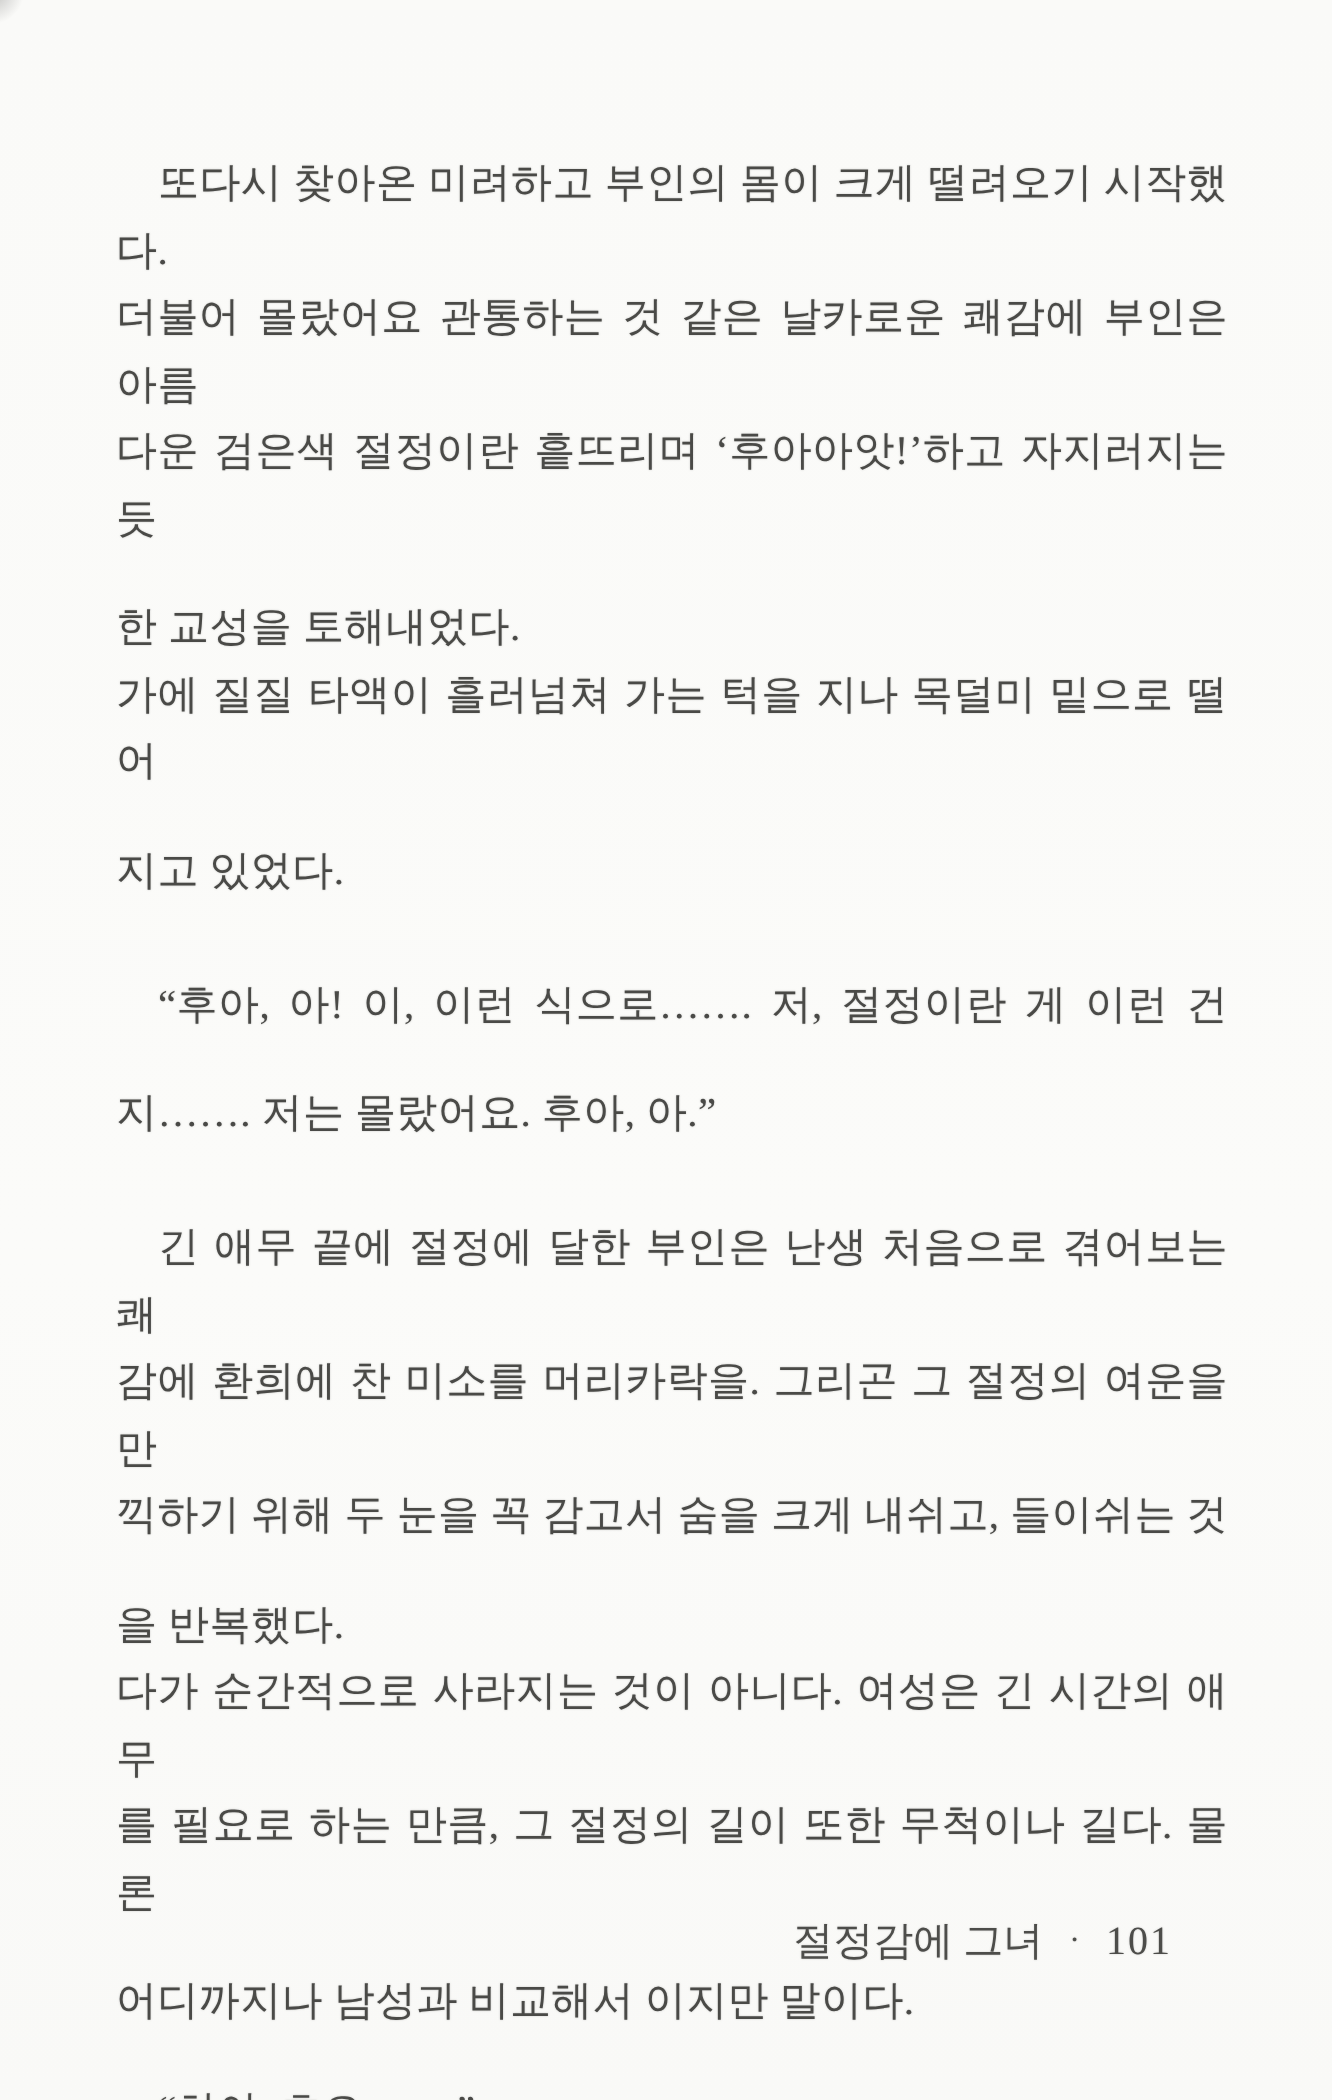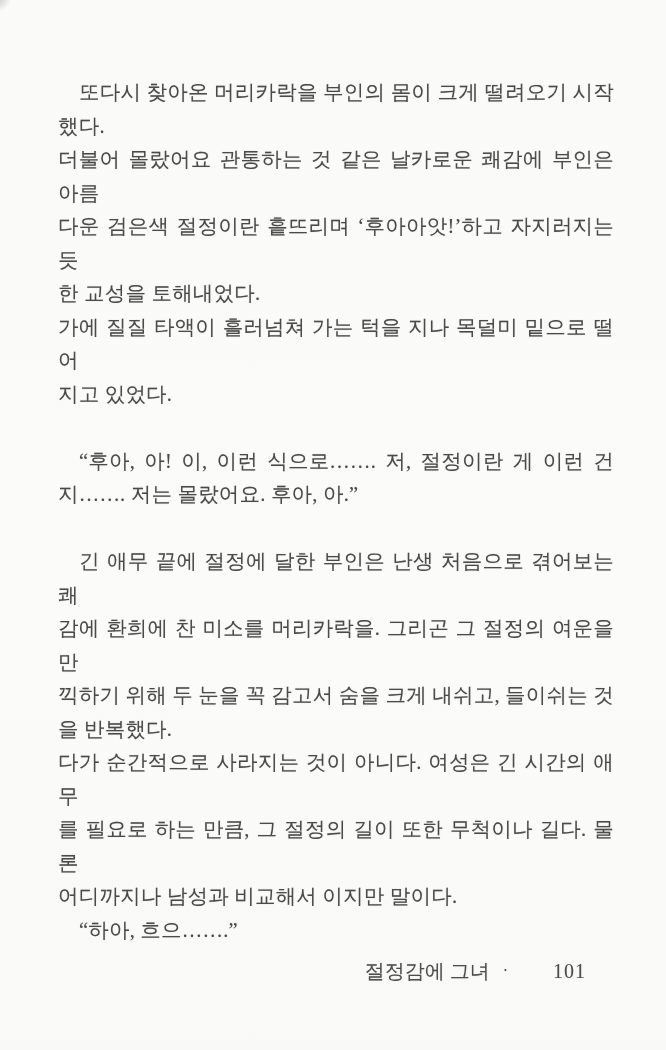--- a/index.html
+++ b/index.html
@@ -37,20 +37,21 @@
     margin-top: 33.5px;
   }
   .pline {
     display: block;
     text-align: justify;
     text-align-last: justify;
     white-space: normal;
   }
   .pline.lastline {
     text-align-last: left;
+    margin-top: 21px;
   }
   .pline.first {
     text-indent: 21px;
   }
   .footer {
     position: absolute;
     top: 956px;
     left: 0;
     right: 80px;
     text-align: right;
@@ -60,31 +61,30 @@
     text-shadow: 0 0 1px rgba(90,90,88,0.3);
   }
   .footer .sep {
     display: inline-block;
     margin: 0 13px;
     font-size: 16px;
     vertical-align: 2px;
   }
   .footer .pagenum {
     letter-spacing: 1px;
-    margin-left: 32px;
   }
 </style>
 </head>
 <body>
 
 <div class="page">
 
   <div class="textblock" id="textblock">
       <p class="para">
-        <span class="pline first">또다시 찾아온 머리카락을 부인의 몸이 크게 떨려오기 시작했다.</span>
+        <span class="pline first">또다시 찾아온 미려하고 부인의 몸이 크게 떨려오기 시작했다.</span>
         <span class="pline">더불어 몰랐어요 관통하는 것 같은 날카로운 쾌감에 부인은 아름</span>
         <span class="pline">다운 검은색 절정이란 흩뜨리며 ‘후아아앗!’하고 자지러지는 듯</span>
         <span class="pline lastline">한 교성을 토해내었다.</span>
       </p>
       <p class="para">
         <span class="pline">가에 질질 타액이 흘러넘쳐 가는 턱을 지나 목덜미 밑으로 떨어</span>
         <span class="pline lastline">지고 있었다.</span>
       </p>
       <p class="para blank-before">
         <span class="pline first">“후아, 아! 이, 이런 식으로……. 저, 절정이란 게 이런 건</span>

